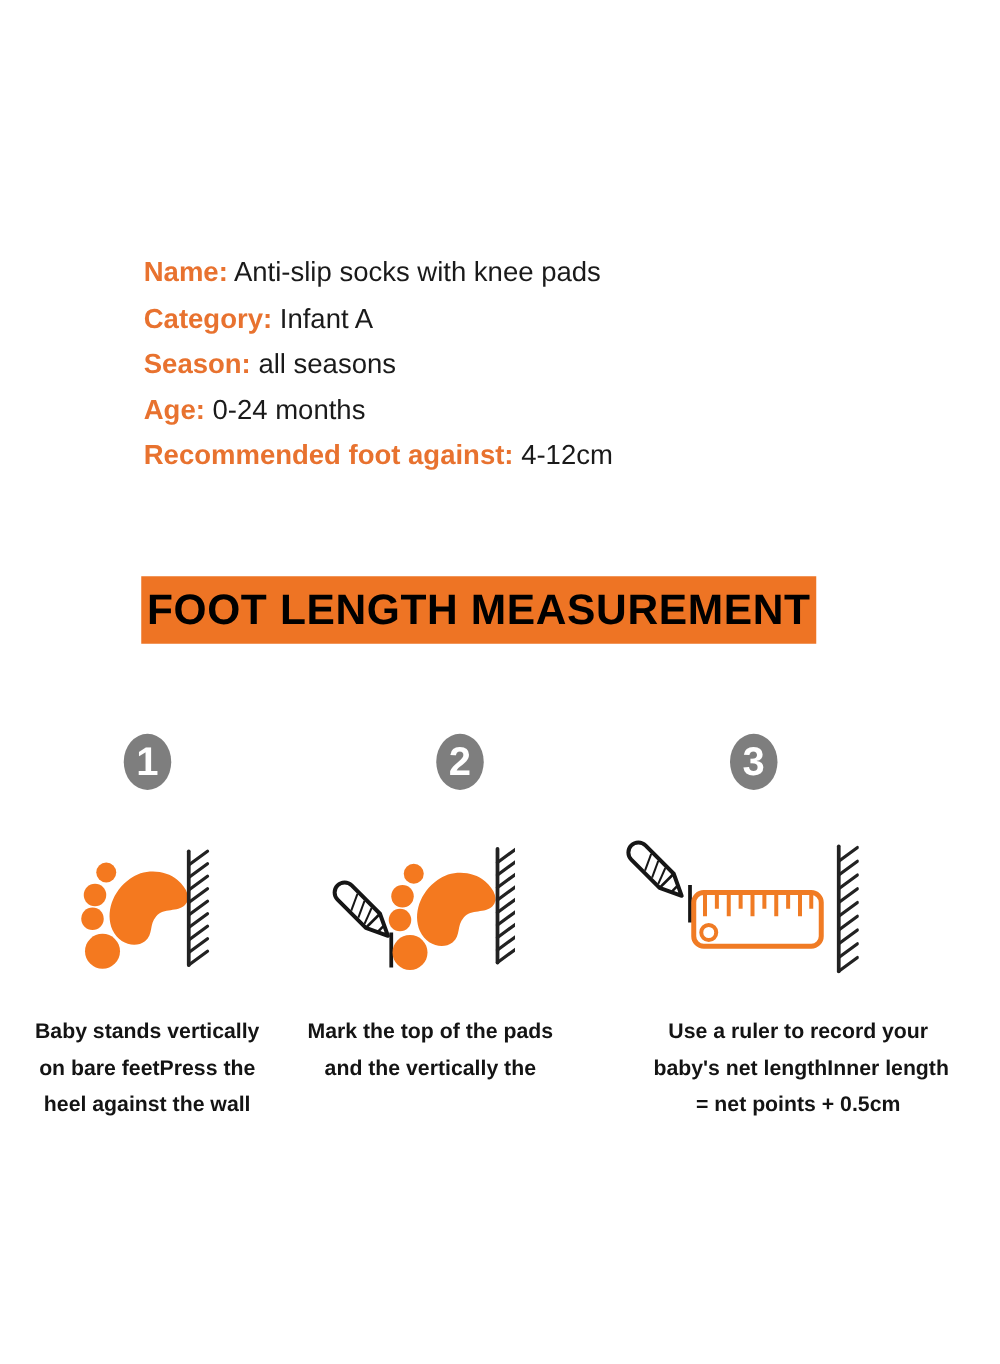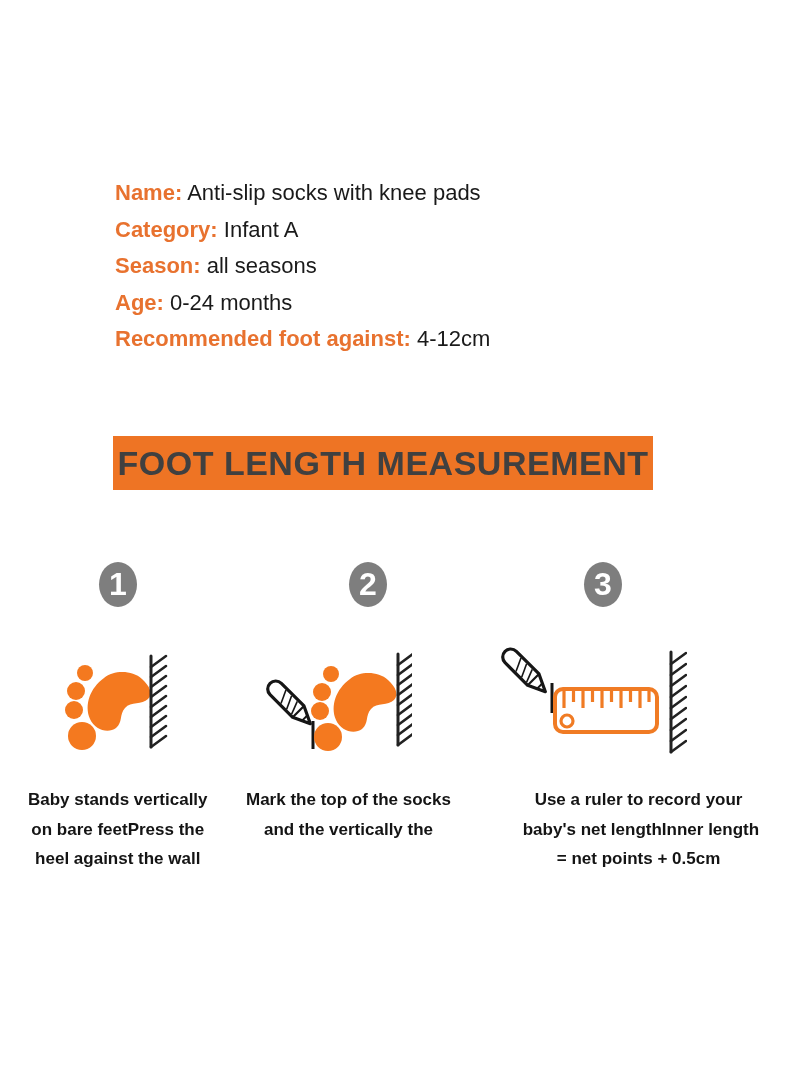--- a/index.html
+++ b/index.html
@@ -1,28 +1,29 @@
 <!DOCTYPE html>
 <html><head>
 <meta charset="utf-8">
 <style>
   html,body{margin:0;padding:0;background:#ffffff;}
   .canvas{
     position:relative;width:800px;height:1034px;background:#ffffff;overflow:hidden;
     font-family:"Liberation Sans", sans-serif;
+    margin-top:25px;
   }
   
   .product-info{position:absolute;left:115px;top:175px;font-size:22px;line-height:36.5px;color:#1a1a1a;}
   .product-info .row{white-space:nowrap;}
   .product-info .label{color:#e8722f;font-weight:bold;}
   .product-info .value{color:#1a1a1a;font-weight:normal;}
   
   .banner{
     position:absolute;left:113px;top:436px;width:540px;height:54px;
-    background:#ee7424;color:#404040;font-size:34px;font-weight:bold;
+    background:#ee7424;color:#000000;font-size:34px;font-weight:bold;
     text-align:center;line-height:55px;letter-spacing:0.5px;
   }
   
   .step-circle{
     position:absolute;top:562px;width:38px;height:45px;border-radius:50%;
     background:#7e7e7e;color:#ffffff;font-size:32px;font-weight:bold;
     text-align:center;line-height:45px;
   }
   .step-circle.c1{left:99px;}
   .step-circle.c2{left:349px;}
@@ -163,21 +164,21 @@
       <line x1="179" y1="108" x2="194" y2="97"></line>
     </g>
   </svg>
 
   <div class="caption t1">
     <span>Baby stands vertically</span>
     <span>on bare feetPress the</span>
     <span>heel against the wall</span>
   </div>
   <div class="caption t2">
-    <span>Mark the top of the socks</span>
+    <span>Mark the top of the pads</span>
     <span>and the vertically the</span>
   </div>
   <div class="caption t3">
     <span>Use a ruler to record your</span>
     <span> baby's net lengthInner length</span>
     <span>= net points + 0.5cm</span>
   </div>
 
 </div>
 

